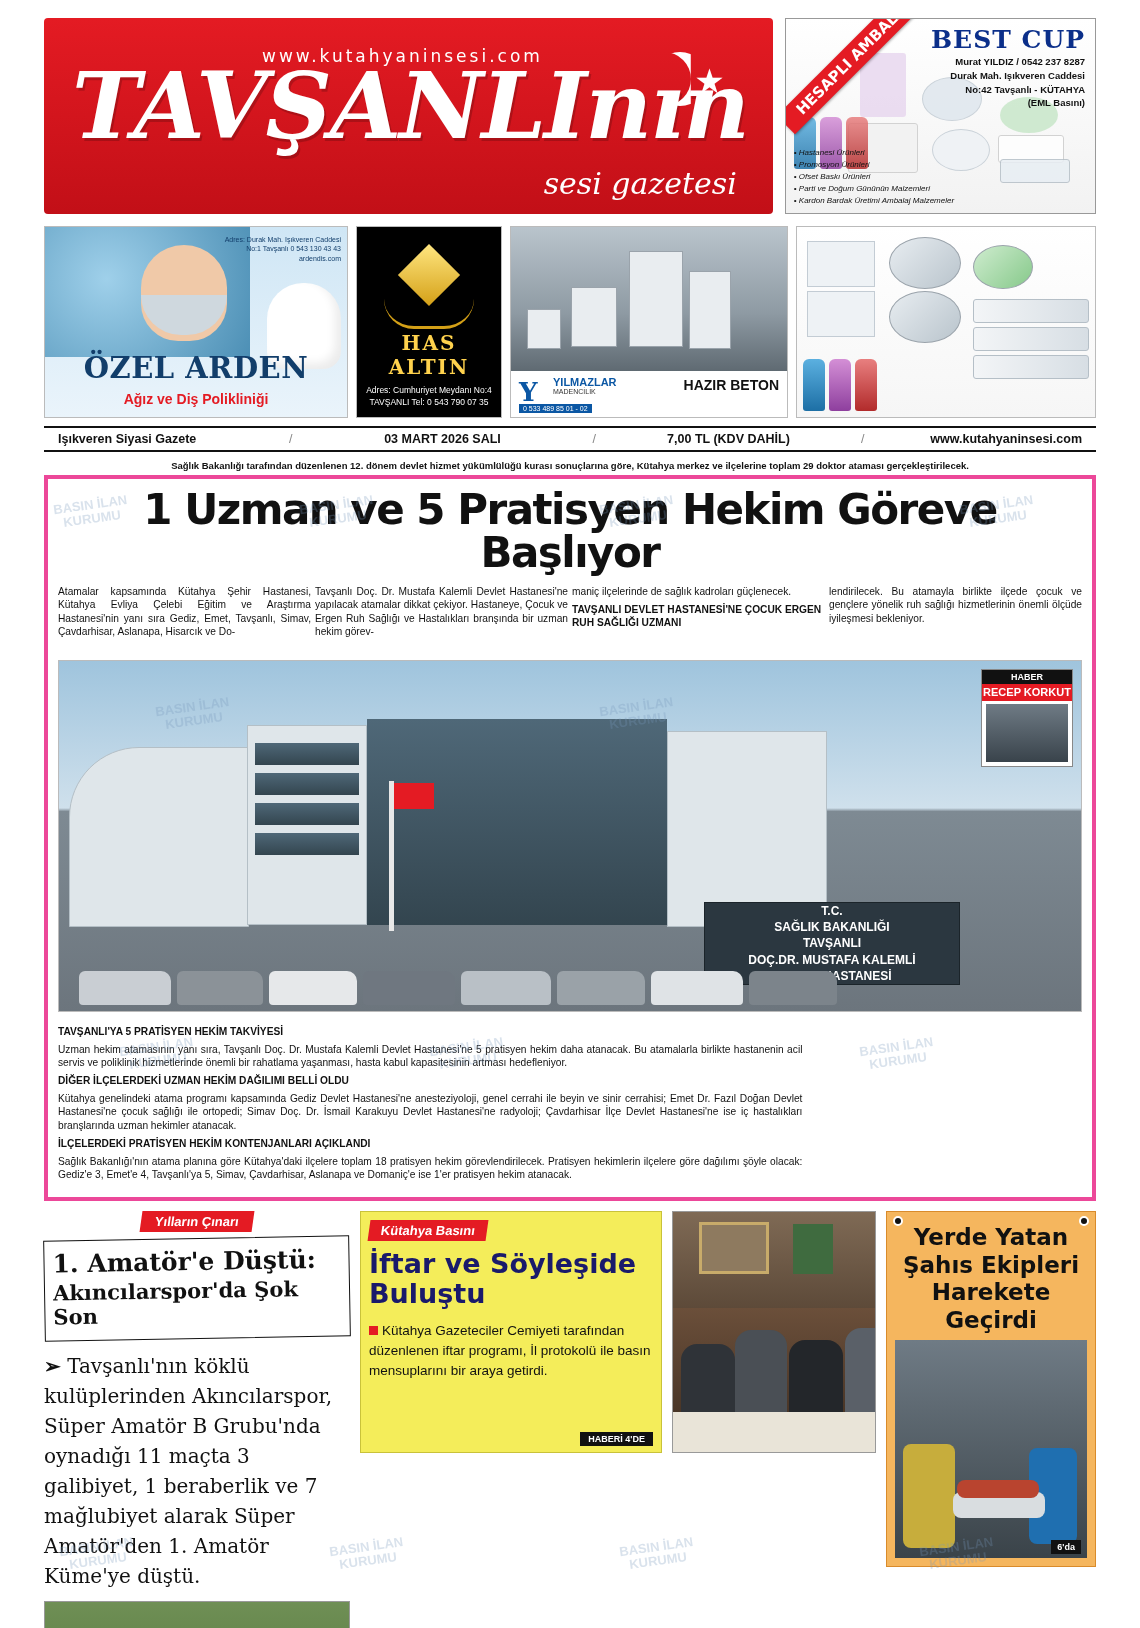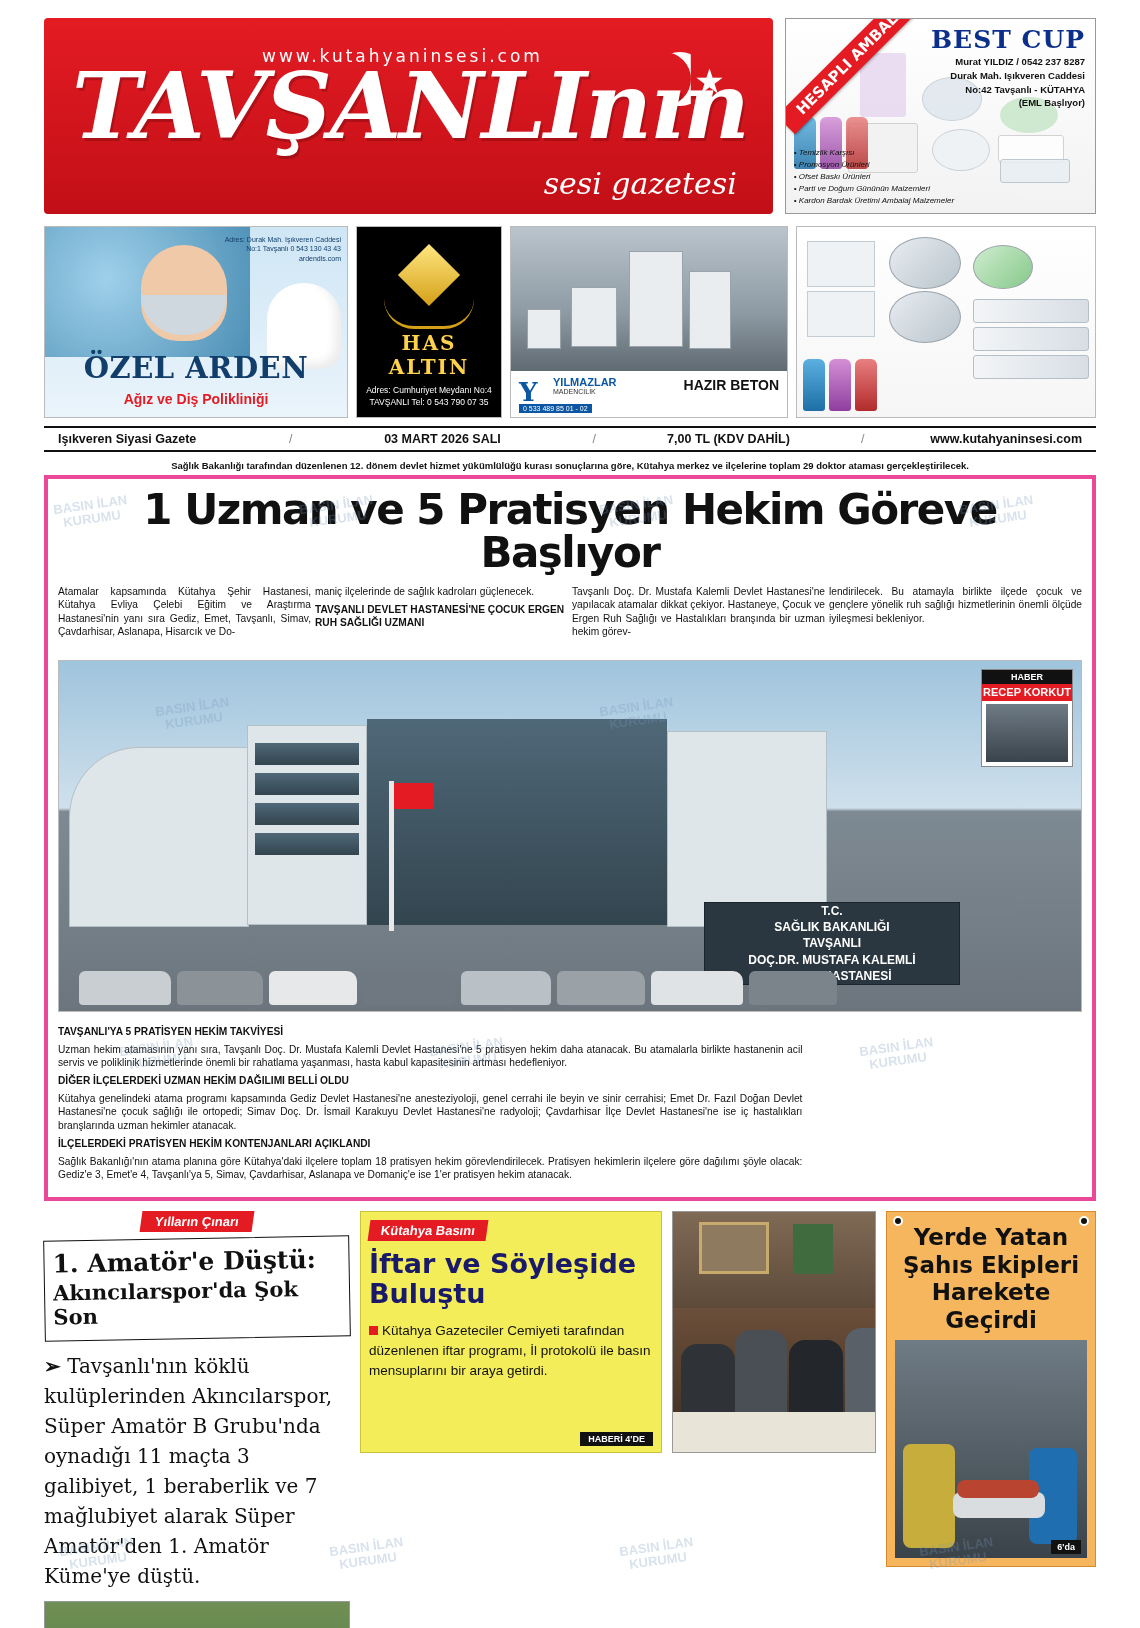--- a/index.html
+++ b/index.html
@@ -318,24 +318,24 @@
         <i style="bottom:44px;left:8px;width:22px;height:52px;background:linear-gradient(180deg,#5bb0e0,#1d6fa5);border-radius:6px 6px 3px 3px;"></i>
         <i style="bottom:44px;left:34px;width:22px;height:52px;background:linear-gradient(180deg,#d48fd6,#8e3f9e);border-radius:6px 6px 3px 3px;"></i>
         <i style="bottom:44px;left:60px;width:22px;height:52px;background:linear-gradient(180deg,#e87f7f,#b22b2b);border-radius:6px 6px 3px 3px;"></i>
       </div>
       <div class="ribbon">HESAPLI AMBALAJ</div>
       <div class="bestcup-title">BEST CUP</div>
       <div class="bestcup-lines">
         <div>Murat YILDIZ / 0542 237 8287</div>
         <div>Durak Mah. Işıkveren Caddesi</div>
         <div>No:42 Tavşanlı - KÜTAHYA</div>
-        <div>(EML Başlıyor)</div>
+        <div>(EML Basını)</div>
       </div>
       <div class="bc-bullets">
-        <div>• Temizlik Karşısı</div>
+        <div>• Hastanesi Ürünleri</div>
         <div>• Promosyon Ürünleri</div>
         <div>• Ofset Baskı Ürünleri</div>
         <div>• Parti ve Doğum Gününün Malzemleri</div>
         <div>• Kardon Bardak Üretimi Ambalaj Malzemeler</div>
       </div>
     </div>
   </div>
 
   <div class="adstrip">
     <div class="ad ad1">
@@ -448,25 +448,25 @@
   <div class="main">
     <div class="kicker">Sağlık Bakanlığı tarafından düzenlenen 12. dönem devlet hizmet yükümlülüğü kurası sonuçlarına göre, Kütahya merkez ve ilçelerine toplam 29 doktor ataması gerçekleştirilecek.</div>
     <div class="lead-box">
       <div class="lead-head">1 Uzman ve 5 Pratisyen Hekim Göreve Başlıyor</div>
 
       <div class="lead-cols">
         <div>
           <p>Atamalar kapsamında Kütahya Şehir Hastanesi, Kütahya Evliya Çelebi Eğitim ve Araştırma Hastanesi'nin yanı sıra Gediz, Emet, Tavşanlı, Simav, Çavdarhisar, Aslanapa, Hisarcık ve Do-</p>
         </div>
         <div>
+          <p>Tavşanlı Doç. Dr. Mustafa Kalemli Devlet Hastanesi'ne yapılacak atamalar dikkat çekiyor. Hastaneye, Çocuk ve Ergen Ruh Sağlığı ve Hastalıkları branşında bir uzman hekim görev-</p>
+        </div>
+        <div>
           <p>maniç ilçelerinde de sağlık kadroları güçlenecek.</p>
           <div class="subhead">TAVŞANLI DEVLET HASTANESİ'NE ÇOCUK ERGEN RUH SAĞLIĞI UZMANI</div>
-        </div>
-        <div>
-          <p>Tavşanlı Doç. Dr. Mustafa Kalemli Devlet Hastanesi'ne yapılacak atamalar dikkat çekiyor. Hastaneye, Çocuk ve Ergen Ruh Sağlığı ve Hastalıkları branşında bir uzman hekim görev-</p>
         </div>
         <div>
           <p>lendirilecek. Bu atamayla birlikte ilçede çocuk ve gençlere yönelik ruh sağlığı hizmetlerinin önemli ölçüde iyileşmesi bekleniyor.</p>
         </div>
       </div>
 
       <div class="hero-wrap">
         <div class="hero">
           <div class="bld" style="left:10px; top:86px; width:180px; height:180px; border-radius:70px 0 0 0;"></div>
           <div class="bld" style="left:188px; top:64px; width:120px; height:200px;"></div>

